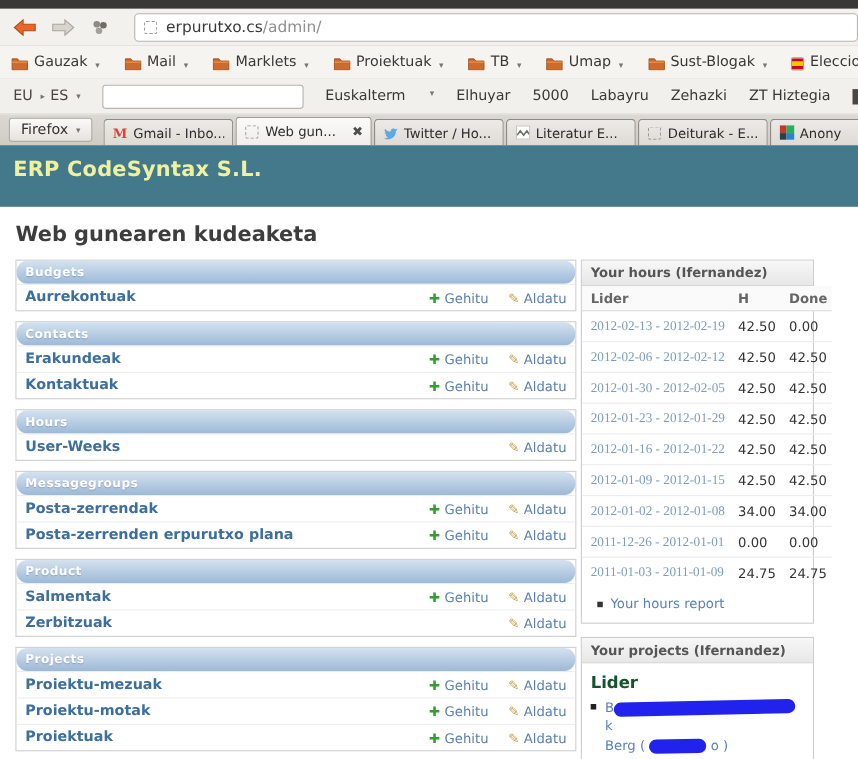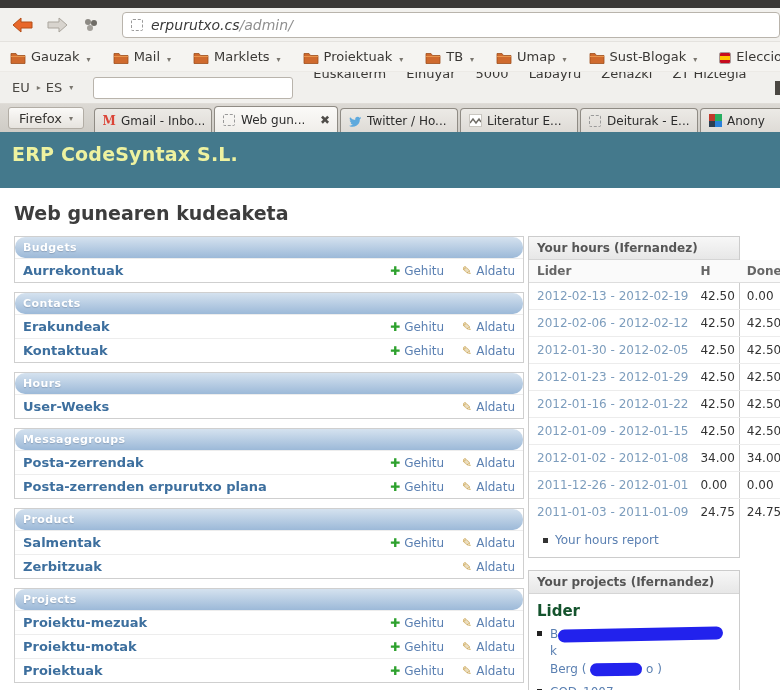--- a/index.html
+++ b/index.html
@@ -6,39 +6,39 @@
   html,body { width:780px; height:690px; overflow:hidden; background:#fff;
               font-family:"DejaVu Sans", sans-serif; }
   .window { width:780px; height:690px; position:relative; background:#fff; }
 
   
   .titlebar-strip { height:8px; background:#3a3836; }
   .nav-toolbar { height:34px; background:#f2f1ee; display:flex; align-items:center;
                  padding-left:10px; border-bottom:1px solid #e4e2de; }
   .nav-btn { width:26px; height:26px; display:flex; align-items:center; justify-content:center; margin-right:8px; }
   .urlbar { flex:1; height:26px; background:#fff; border:1px solid #b9b4ac; border-radius:4px;
-            display:flex; align-items:center; padding:0 8px; margin-left:10px;font-style:italic; }
+            display:flex; align-items:center; padding:0 8px; margin-left:10px; }
   .dashed-fav { width:12px; height:12px; border:1px dashed #9a9a9a; border-radius:2px; flex:0 0 auto; }
   .url-text { margin-left:8px; font-size:14px; color:#3a3a3a; white-space:nowrap; }
   .url-path { color:#8f8f8f; }
 
   .bookmarks-bar { height:30px; background:#f5f4f1; display:flex; align-items:center;
                    padding-left:10px; gap:22px; border-bottom:1px solid #eceae6; white-space:nowrap; overflow:hidden; }
   .bookmark { display:inline-flex; align-items:flex-end; gap:5px; font-size:13px; color:#3a3835; cursor:default; }
   .caret { font-size:8px; color:#7a766f; margin-left:2px; }
   .shield-icon { width:12px; height:12px; border:1px solid #a99; border-radius:2px; overflow:hidden;
                  display:inline-flex; flex-direction:column; }
   .shield-icon i { flex:1; }
 
   .quick-bar { height:32px; background:#f1f0ed; display:flex; align-items:center;
                padding-left:12px; gap:20px; border-bottom:1px solid #e0ddd8; white-space:nowrap; overflow:hidden; }
   .lang-switch { display:inline-flex; align-items:center; gap:5px; font-size:13px; color:#4a4742; }
   .quick-input { width:200px; height:22px; border:1px solid #b9b4ac; border-radius:3px; background:#fff;
                  font-size:12px; padding:0 6px; font-family:"DejaVu Sans", sans-serif; }
-  .quick-link { display:inline-flex; align-items:flex-start; gap:20px; font-size:13px; color:#3a3835;flex-direction:column; }
+  .quick-link { display:inline-flex; align-items:flex-start; gap:20px; font-size:13px; color:#3a3835; }
   .edge-sliver { width:5px; height:14px; background:#4a4742; margin-left:auto; flex:0 0 auto; }
 
   .tab-bar { height:28px; background:linear-gradient(#dcd9d4,#cfccc6); display:flex;
              align-items:flex-end; padding-left:8px; overflow:hidden; }
   .firefox-btn { align-self:center; display:inline-flex; align-items:center; gap:5px; height:22px;
                  padding:0 10px; margin-right:10px; font-size:13px; color:#33312e;
                  background:linear-gradient(#fbfaf8,#e6e3de); border:1px solid #b2ada5; border-radius:3px; }
   .tab { display:flex; align-items:center; gap:5px; width:118px; height:24px; padding:0 7px;
          border:1px solid #8f8b84; border-bottom:none; border-radius:4px 4px 0 0;
          background:linear-gradient(#ecoeb, #dedbd6); background:linear-gradient(#eceae6,#dedbd6);
@@ -75,21 +75,21 @@
   .change-icon { color:#c49a3f; font-size:12px; line-height:1; }
 
   .side-module { border:1px solid #ccc; margin-bottom:12px; background:#fff; }
   .side-caption { background:linear-gradient(#f7f7f7,#e7e7e7); border-bottom:1px solid #d5d5d5;
                   color:#555; font-size:12px; font-weight:bold; padding:4px 8px; }
   table.hours { width:100%; border-collapse:collapse; font-size:12px; }
   table.hours th { text-align:left; color:#666; font-weight:bold; padding:4px 4px 4px 8px;
                    border-bottom:1px solid #ddd; background:#fafafa; }
   table.hours td { padding:6px 4px 6px 8px; border-top:1px solid #ececec; color:#333; }
   table.hours tr:first-child td { border-top:none; }
-  td.date a, a.date { color:#7d9dbd; text-decoration:none; white-space:nowrap; }
+  td.date a, a.date { color:#7d9dbd; text-decoration:none; white-space:nowrap;font-family:Liberation Serif, serif; }
   .report-row { padding:8px 8px 10px 14px; font-size:12px; display:flex; align-items:center; gap:7px; }
   .sq-bullet { width:5px; height:5px; background:#333; flex:0 0 auto; }
   .report-link { color:#5b80b2; text-decoration:none; }
 
   .projects-body { padding:6px 8px 8px; }
   .group-title { font-size:15px; font-weight:bold; color:#14532d; margin:2px 0 6px; }
   ul.proj-list { list-style:none; }
   ul.proj-list li { position:relative; padding-left:13px; margin-bottom:6px; font-size:12px;
                     color:#5b80b2; line-height:1.45; }
   ul.proj-list li .li-bullet { position:absolute; left:0; top:5px; width:5px; height:5px; background:#222; }

